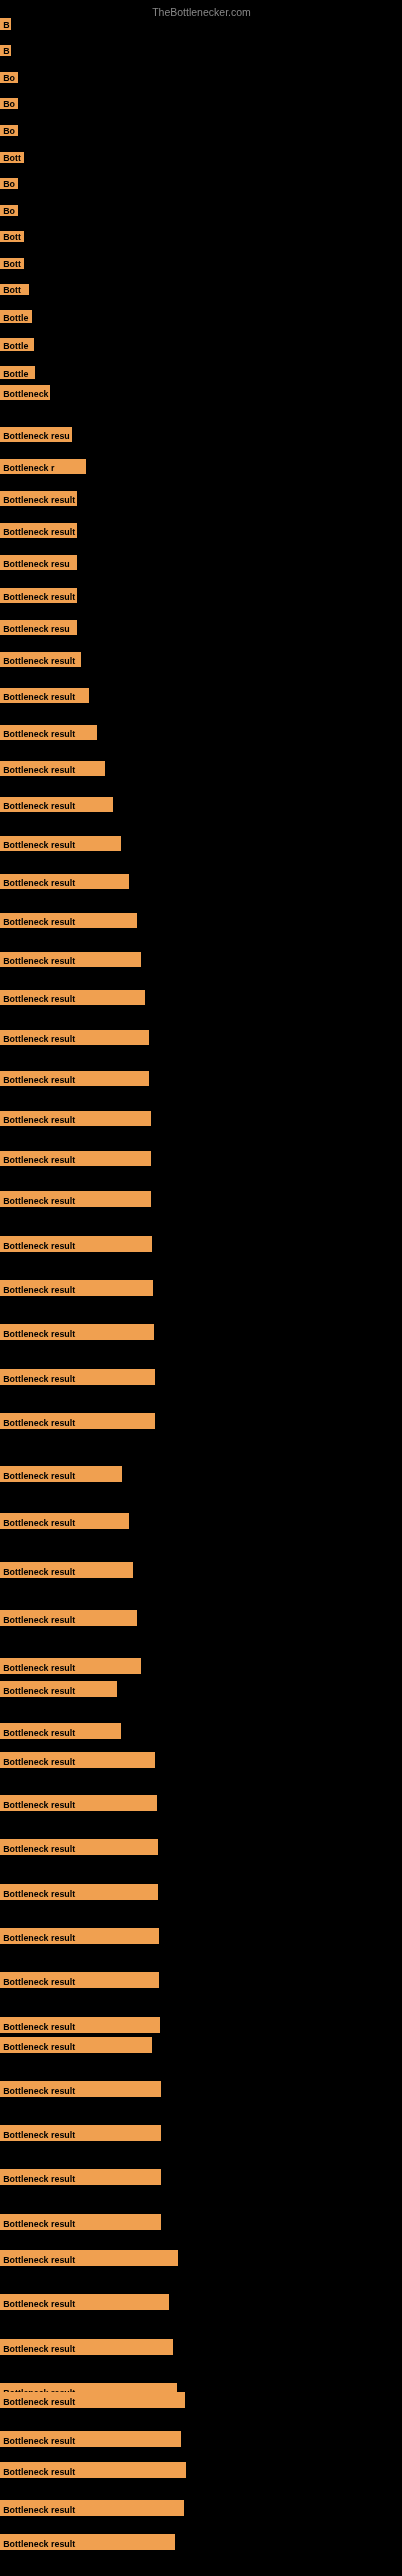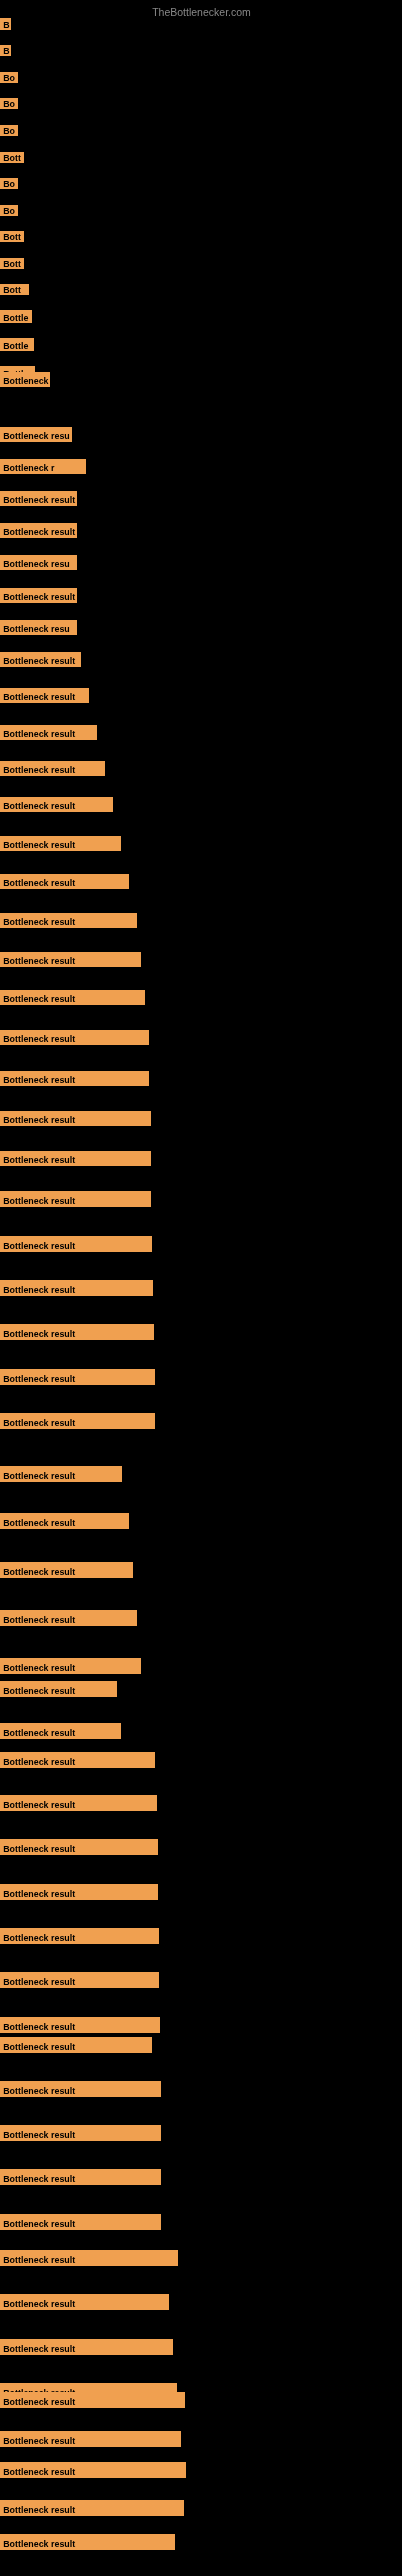--- a/index.html
+++ b/index.html
@@ -52,21 +52,21 @@
     <div class="bar-container" style="top: 124px; left: 0px; position: absolute;"><span class="bar-label" style="width: 17.7px; height: 11.3px; line-height: 11.3px;">Bo</span></div>
     <div class="bar-container" style="top: 151px; left: 0px; position: absolute;"><span class="bar-label" style="width: 24px; height: 11.3px; line-height: 11.3px;">Bott</span></div>
     <div class="bar-container" style="top: 177px; left: 0px; position: absolute;"><span class="bar-label" style="width: 17.7px; height: 11.3px; line-height: 11.3px;">Bo</span></div>
     <div class="bar-container" style="top: 204px; left: 0px; position: absolute;"><span class="bar-label" style="width: 17.7px; height: 11.3px; line-height: 11.3px;">Bo</span></div>
     <div class="bar-container" style="top: 230px; left: 0px; position: absolute;"><span class="bar-label" style="width: 24px; height: 11.3px; line-height: 11.3px;">Bott</span></div>
     <div class="bar-container" style="top: 257px; left: 0px; position: absolute;"><span class="bar-label" style="width: 24px; height: 11.3px; line-height: 11.3px;">Bott</span></div>
     <div class="bar-container" style="top: 283px; left: 0px; position: absolute;"><span class="bar-label" style="width: 29px; height: 11.3px; line-height: 11.3px;">Bott</span></div>
     <div class="bar-container" style="top: 310px; left: 0px; position: absolute;"><span class="bar-label" style="width: 32px; height: 13px; line-height: 13px;">Bottle</span></div>
     <div class="bar-container" style="top: 338px; left: 0px; position: absolute;"><span class="bar-label" style="width: 34px; height: 13px; line-height: 13px;">Bottle</span></div>
     <div class="bar-container" style="top: 366px; left: 0px; position: absolute;"><span class="bar-label" style="width: 35px; height: 13px; line-height: 13px;">Bottle</span></div>
-    <div class="bar-container" style="top: 372px; left: 0px; position: absolute; text-decoration: underline;"><span class="bar-label" style="width: 50px; height: 14.5px; line-height: 14.5px;">Bottleneck</span></div>
+    <div class="bar-container" style="top: 385px; left: 0px; position: absolute; text-decoration: underline;"><span class="bar-label" style="width: 50px; height: 14.5px; line-height: 14.5px;">Bottleneck</span></div>
     <div class="bar-container" style="top: 427px; left: 0px; position: absolute;"><span class="bar-label" style="width: 72px; height: 14.5px; line-height: 14.5px;">Bottleneck resu</span></div>
     <div class="bar-container" style="top: 459px; left: 0px; position: absolute;"><span class="bar-label" style="width: 86px; height: 14.5px; line-height: 14.5px;">Bottleneck r</span></div>
     <div class="bar-container" style="top: 491px; left: 0px; position: absolute;"><span class="bar-label" style="width: 77px; height: 14.5px; line-height: 14.5px;">Bottleneck result</span></div>
     <div class="bar-container" style="top: 523px; left: 0px; position: absolute;"><span class="bar-label" style="width: 77px; height: 14.5px; line-height: 14.5px;">Bottleneck result</span></div>
     <div class="bar-container" style="top: 555px; left: 0px; position: absolute;"><span class="bar-label" style="width: 77px; height: 14.5px; line-height: 14.5px;">Bottleneck resu</span></div>
     <div class="bar-container" style="top: 588px; left: 0px; position: absolute;"><span class="bar-label" style="width: 77px; height: 14.5px; line-height: 14.5px;">Bottleneck result</span></div>
     <div class="bar-container" style="top: 620px; left: 0px; position: absolute;"><span class="bar-label" style="width: 77px; height: 14.5px; line-height: 14.5px;">Bottleneck resu</span></div>
     <div class="bar-container" style="top: 652px; left: 0px; position: absolute;"><span class="bar-label" style="width: 81px; height: 14.5px; line-height: 14.5px;">Bottleneck result</span></div>
     <div class="bar-container" style="top: 688px; left: 0px; position: absolute;"><span class="bar-label" style="width: 89px; height: 14.5px; line-height: 14.5px;">Bottleneck result</span></div>
     <div class="bar-container" style="top: 725px; left: 0px; position: absolute;"><span class="bar-label" style="width: 97px; height: 14.5px; line-height: 14.5px;">Bottleneck result</span></div>

